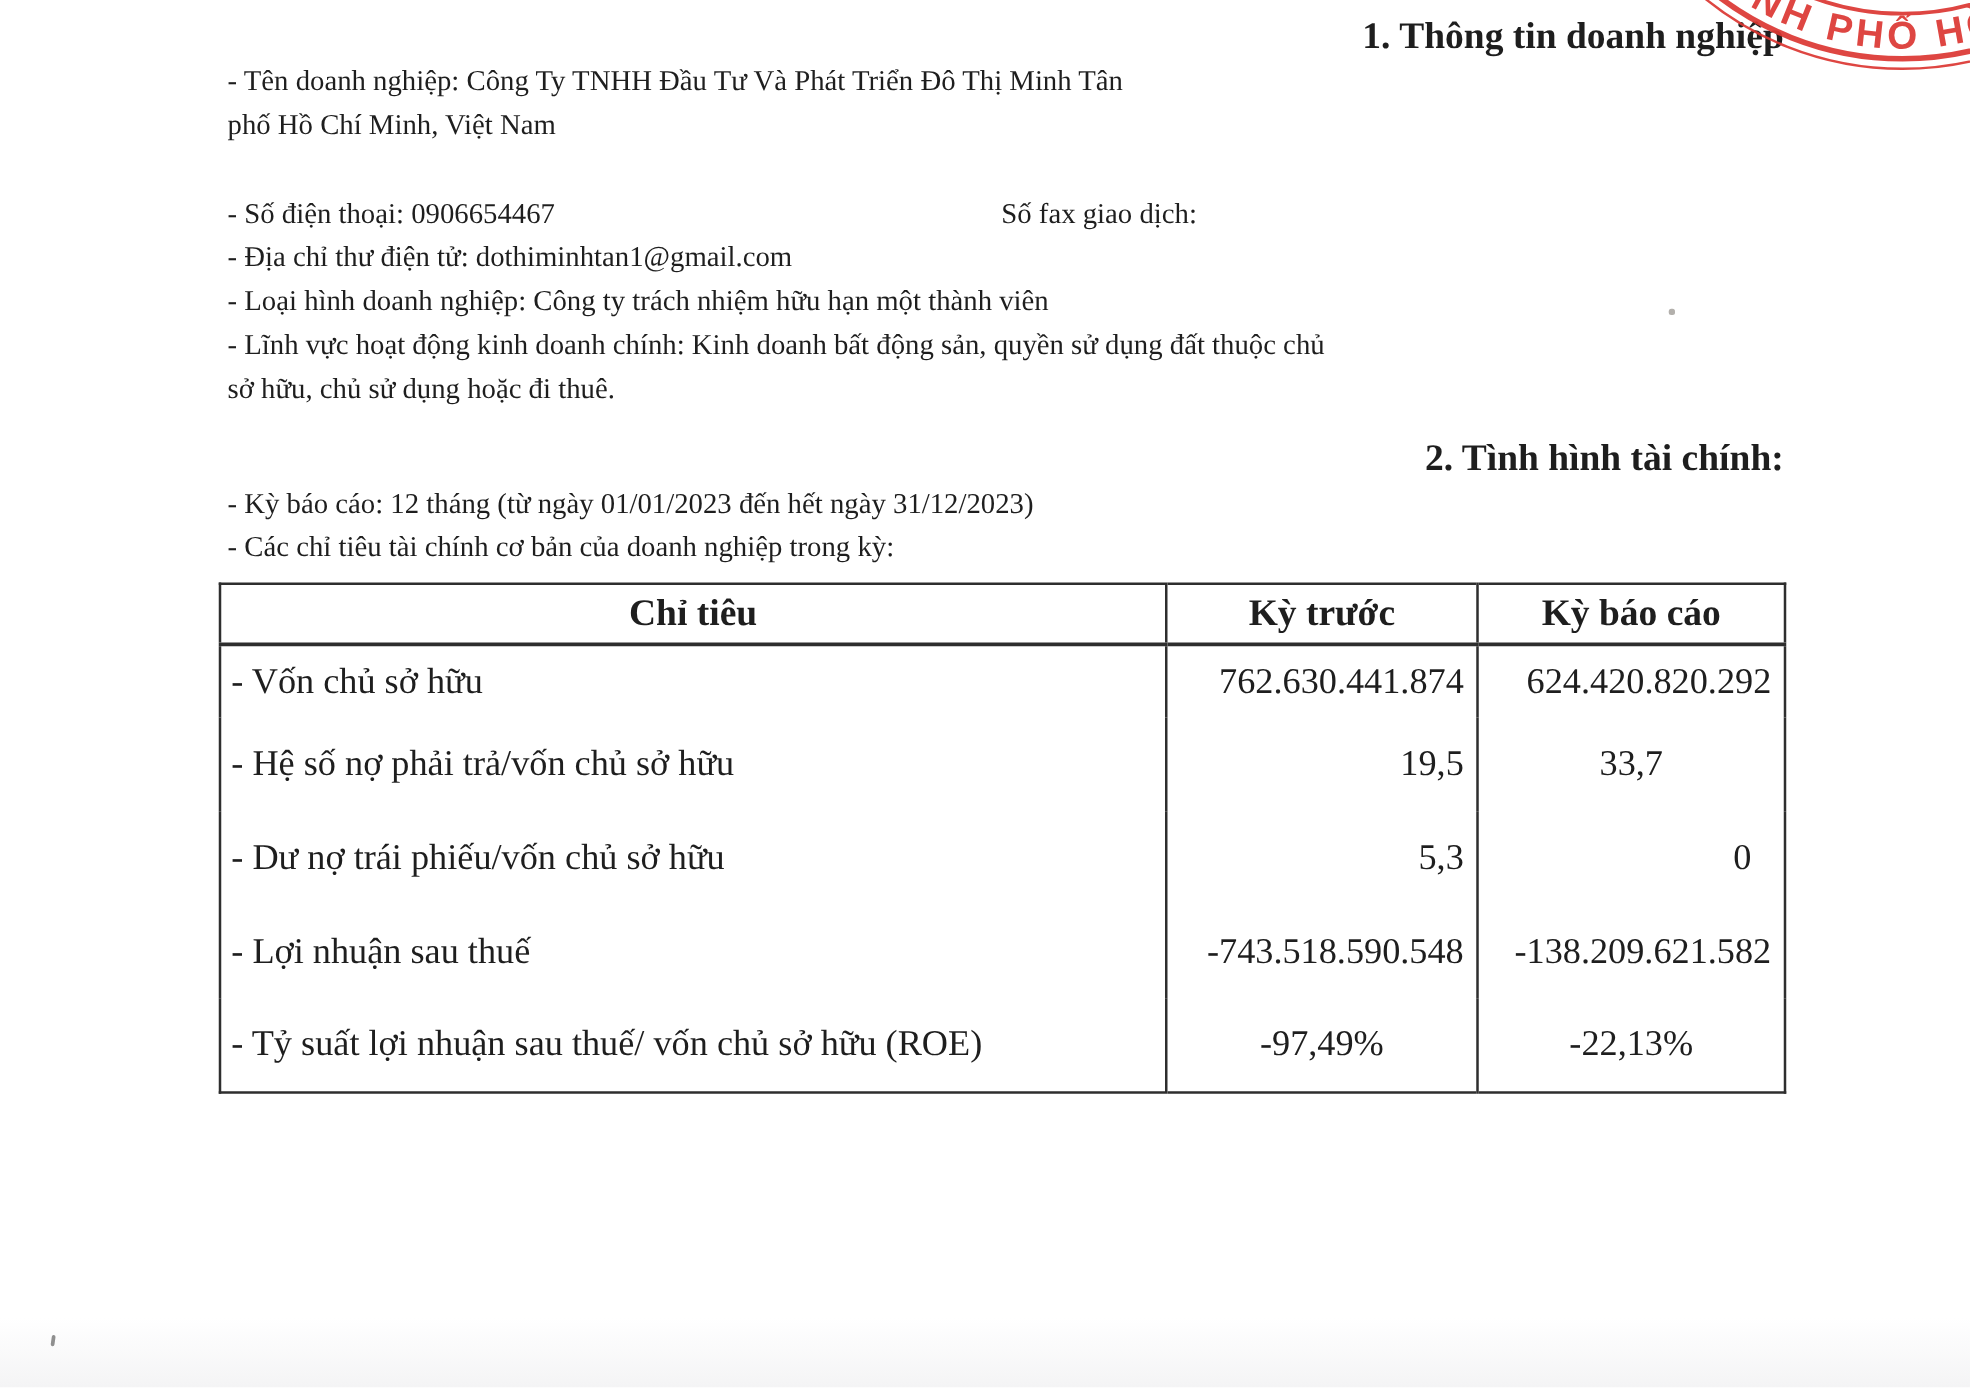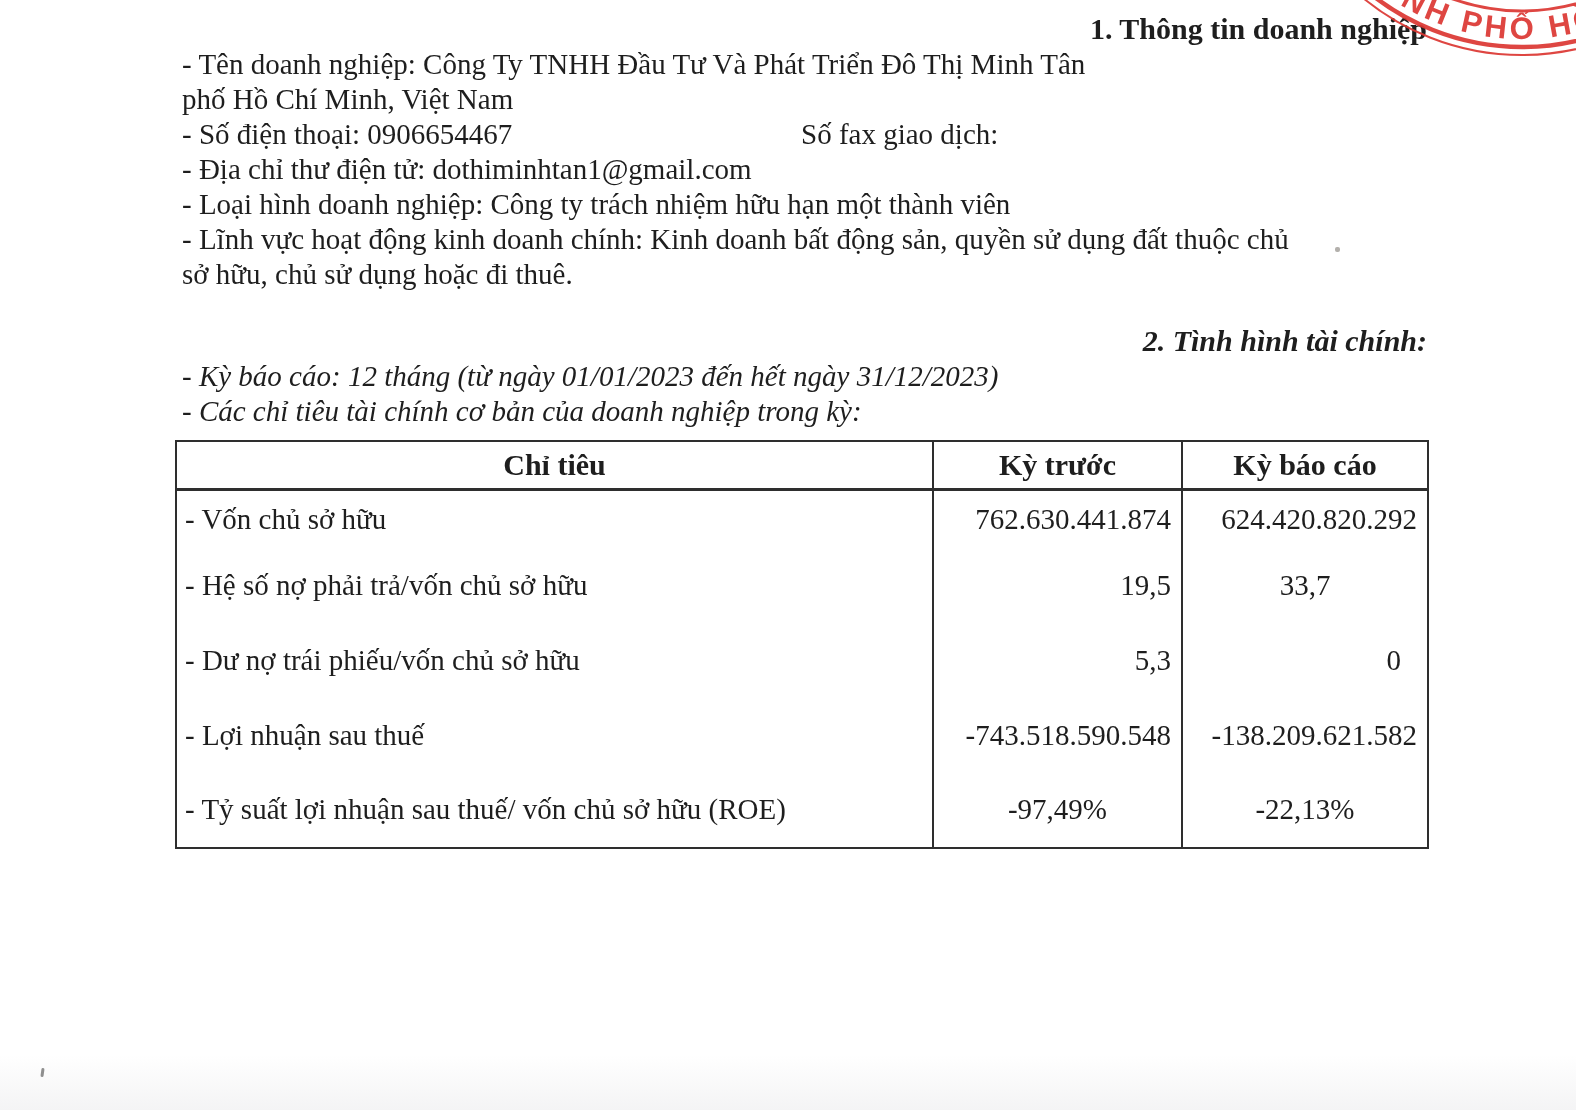--- a/index.html
+++ b/index.html
@@ -13,34 +13,34 @@
     color: #1e1e1e;
   }
   .content {
     position: absolute;
     left: 175px;
     top: 10px;
     width: 1252px;
   }
   .textblock { padding-left: 7px; }
   .line {
-    font-size: 29px;
+    font-size: 23px;
     line-height: 35px;
     white-space: nowrap;
   }
   .heading {
     font-size: 30px;
     line-height: 37px;
     font-weight: bold;
     white-space: nowrap;
     text-align: right;
   }
-  .phone-line { position: relative; }
+  .phone-line { position: relative; margin-top: 36px; }
   .fax-label { position: absolute; left: 619px; top: 0; }
-  .section2 { margin-top: 30px; font-style: italic; }
+  .section2 { margin-top: 20px; }
   .fin-table {
     margin-top: 11px;
     border-collapse: collapse;
     table-layout: fixed;
     width: 1252px;
     font-size: 29px;
   }
   .fin-table col.col-label { width: 757px; }
   .fin-table col.col-prev  { width: 249px; }
   .fin-table col.col-cur   { width: 246px; }

